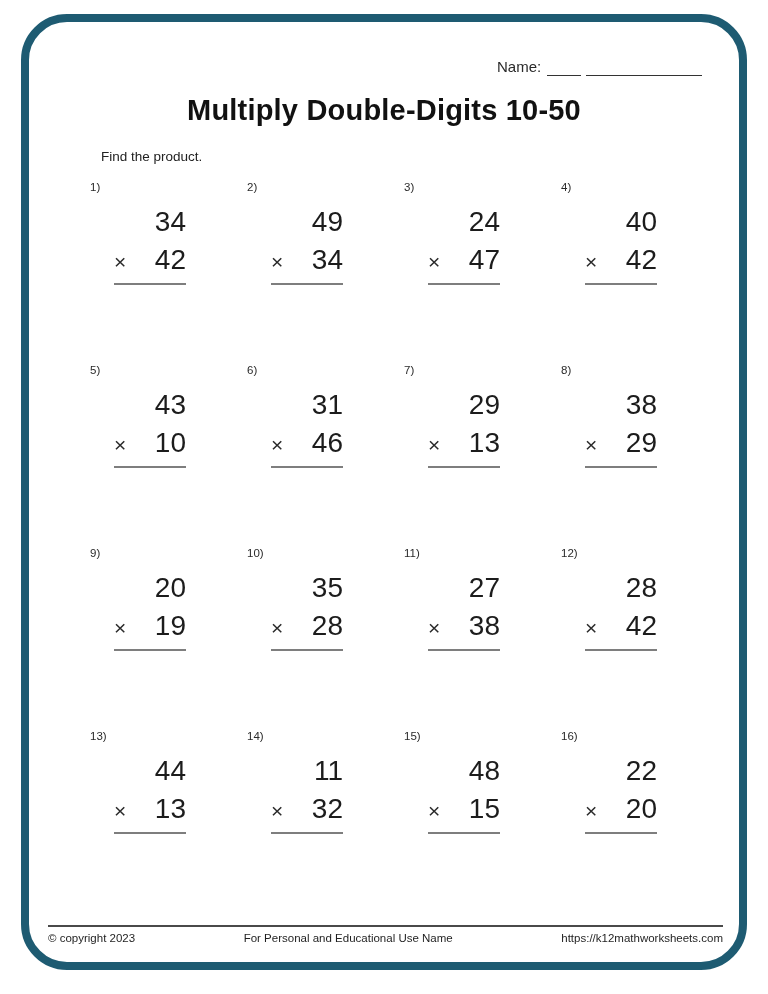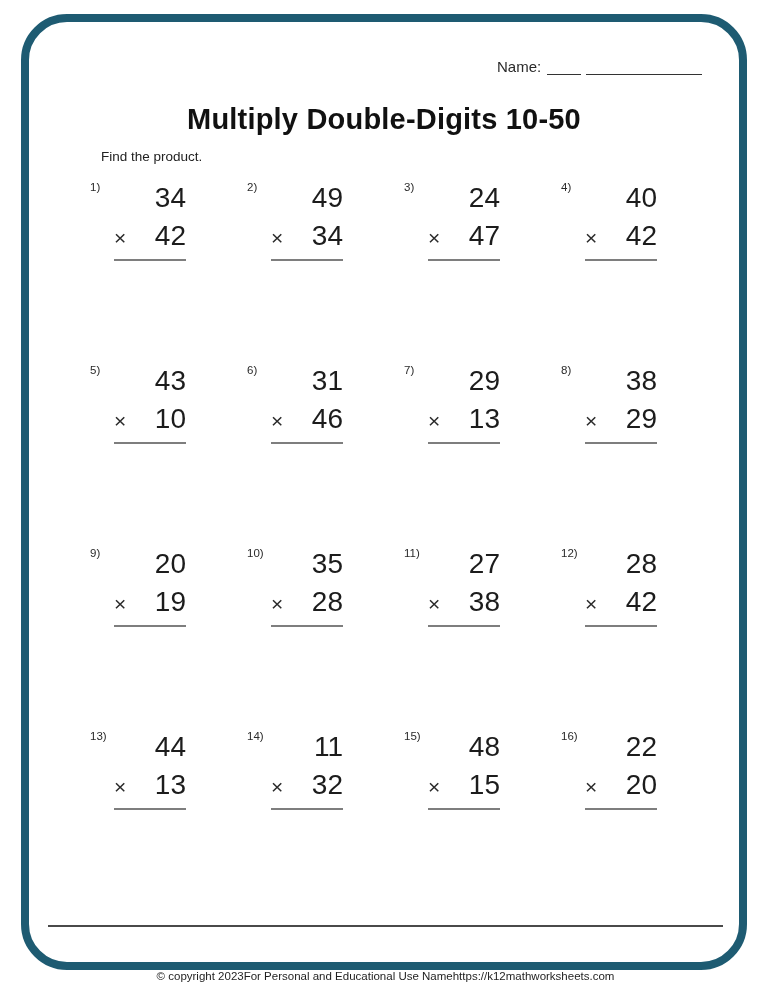--- a/index.html
+++ b/index.html
@@ -27,35 +27,35 @@
     box-sizing: border-box;
     border: 8px solid #1e5b72;
     border-radius: 46px;
     background: transparent;
   }
   .name-row {
     position: absolute;
     left: 497px;
     top: 58px;
     display: flex;
-    align-items: flex-start;
+    align-items: flex-end;
     font-size: 15px;
     color: #2a2a2a;
   }
   .name-row .label { padding-bottom: 1px; }
   .name-line-seg {
     border-bottom: 1.5px solid #333333;
     height: 16px;
   }
   .seg1 { width: 34px; margin-left: 6px; }
   .seg2 { width: 116px; margin-left: 5px; }
   .title {
     position: absolute;
     left: 0;
-    top: 103px;
+    top: 94px;
     width: 768px;
     text-align: center;
     font-size: 29px;
     font-weight: bold;
     letter-spacing: 0.2px;
     color: #111111;
   }
   .instruction {
     position: absolute;
     left: 90px;
@@ -79,20 +79,21 @@
     top: 0;
     font-size: 11.5px;
     color: #2a2a2a;
   }
   .work {
     margin-left: 24px;
     width: 72px;
     padding-top: 1px;
     font-size: 28px;
     color: #1c1c1c;
+    margin-top: 24px;
   }
   .op1 {
     text-align: right;
     line-height: 32px;
   }
   .op2 {
     display: flex;
     justify-content: space-between;
     align-items: baseline;
     line-height: 32px;
@@ -113,25 +114,24 @@
     top: 925px;
     width: 675px;
     border-top: 2px solid #4a4a4a;
   }
   .footer {
     position: absolute;
     left: 48px;
     top: 932px;
     width: 675px;
     display: flex;
-    justify-content: center;
+    justify-content: space-between;
     align-items: baseline;
     font-size: 11.5px;
     color: #1f1f1f;
-    margin-top: 38px;
   }
 </style>
 </head>
 <body>
 
 <div class="sheet">
   <div class="border-frame" style="border-color: rgb(30, 91, 114);"></div>
 
   <div class="name-row">
     <span class="label">Name:</span>

